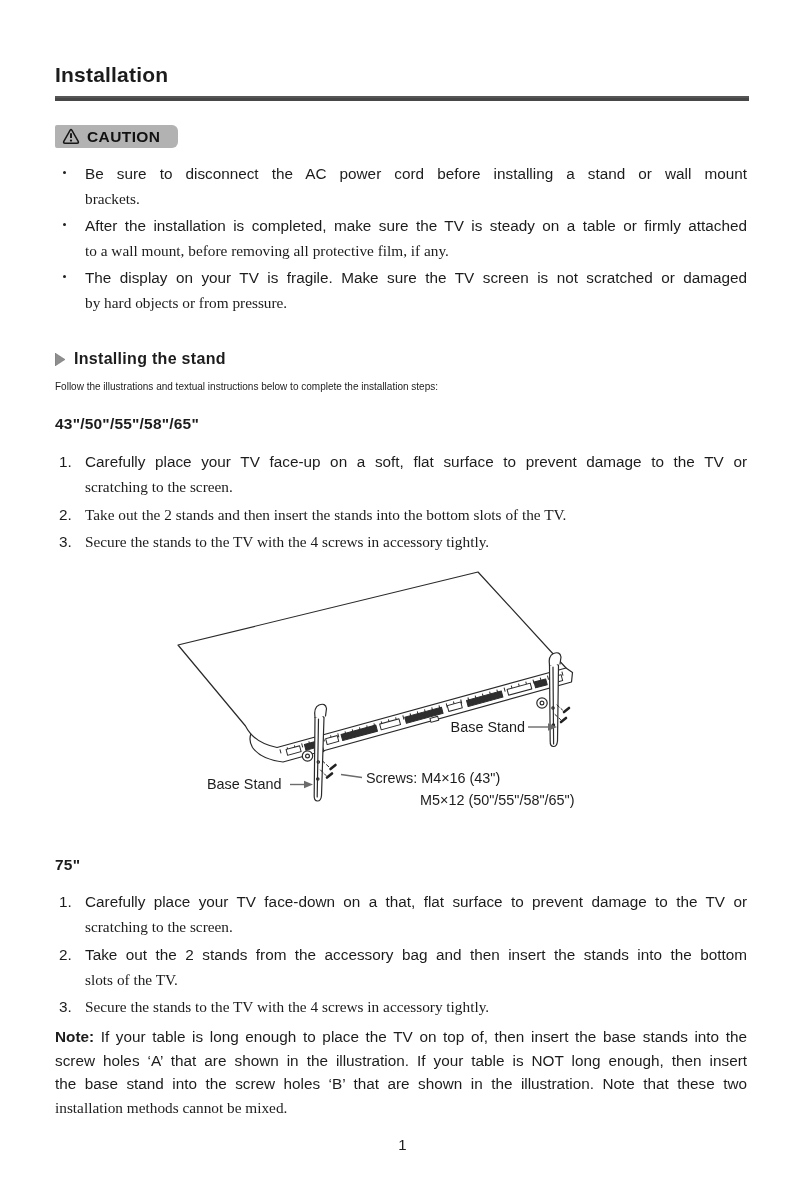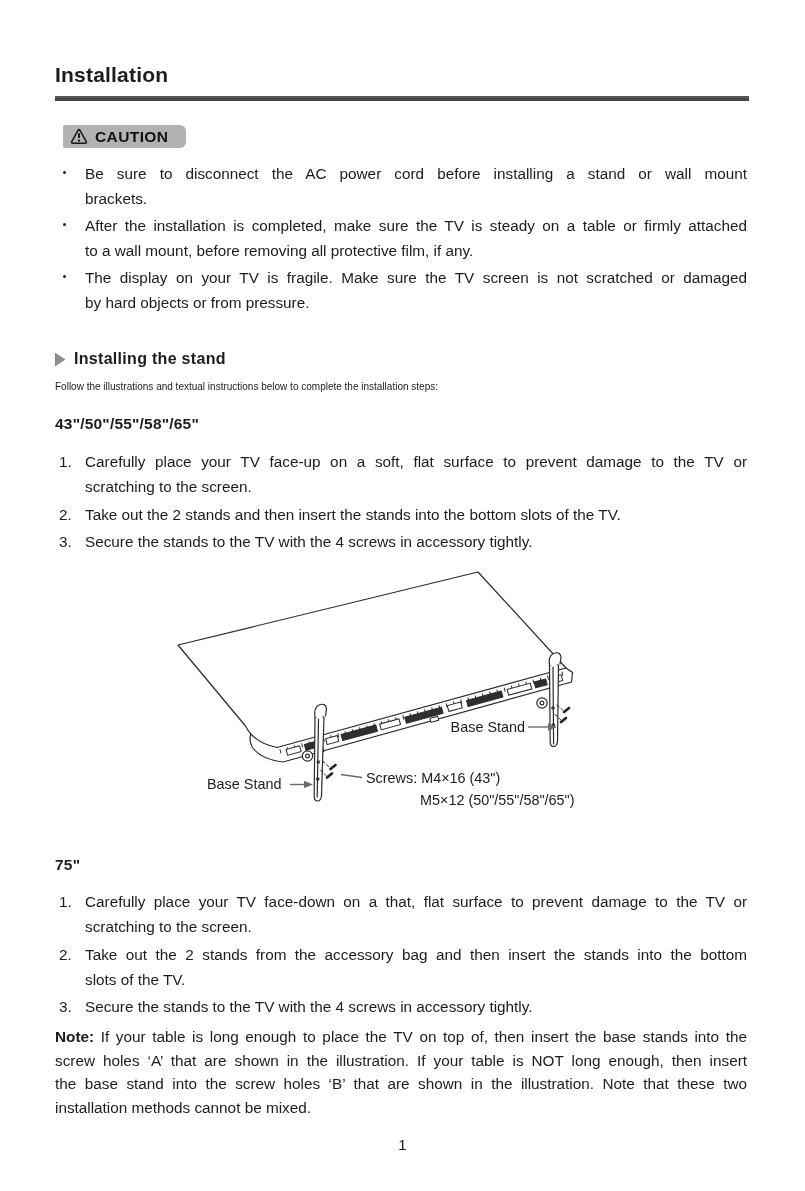--- a/index.html
+++ b/index.html
@@ -10,21 +10,21 @@
     color:#1c1c1c;
   }
   .abs { position:absolute; }
 
   #title { left:55px; top:63px; font-size:21px; font-weight:700; letter-spacing:.2px; }
   #rule  { left:55px; top:96px; width:694px; height:2px;
            border-top:2px solid #565656; border-bottom:3px solid #474747; }
 
   #caution-badge { left:55px; top:125px; height:23px; display:flex; align-items:center;
            gap:7px; background:#b2b2b2; padding:0 18px 0 7px;
-           border-radius:2px 6px 6px 2px;margin-left:8px; }
+           border-radius:2px 6px 6px 2px; }
   #caution-badge .lbl { font-size:15.5px; font-weight:700; letter-spacing:.4px; color:#111; }
 
   .plist { left:55px; width:692px; font-size:15.3px; }
   #caution-list { top:161px; }
   #caution-list .item { position:relative; padding-left:30px; line-height:25.4px; margin-bottom:1.2px; }
   #caution-list .dot { position:absolute; left:8px; top:10px; width:3px; height:3px;
            background:#222; border-radius:50%; }
 
   #section-head { left:55px; top:350px; display:flex; align-items:center; gap:9px; }
   #section-head h2 { font-size:16px; font-weight:700; letter-spacing:.3px; }
@@ -34,21 +34,21 @@
   #h43 { top:415px; }
   #h75 { top:856px; }
 
   .steps { left:55px; width:692px; font-size:15.3px; }
   #steps43 { top:449px; }
   #steps75 { top:889px; }
   .step { position:relative; padding-left:30px; line-height:25.3px; margin-bottom:2px; }
   .step-num { position:absolute; left:4px; top:0; }
 
   .jline { text-align:justify; text-align-last:justify; }
-  .lline { text-align:left; }
+  .lline { text-align:left;font-family:Liberation Serif, serif; }
 
   #figure { left:0; top:555px; }
   #figure text { font-family:"Liberation Sans","DejaVu Sans",sans-serif; }
 
   #note { left:55px; top:1025px; width:692px; font-size:15.3px; line-height:23.6px; }
   #note .nlabel { font-weight:700; }
 
   #pagenum { left:0; top:1136px; width:805px; text-align:center; font-size:15px; }
 </style>
 </head>

